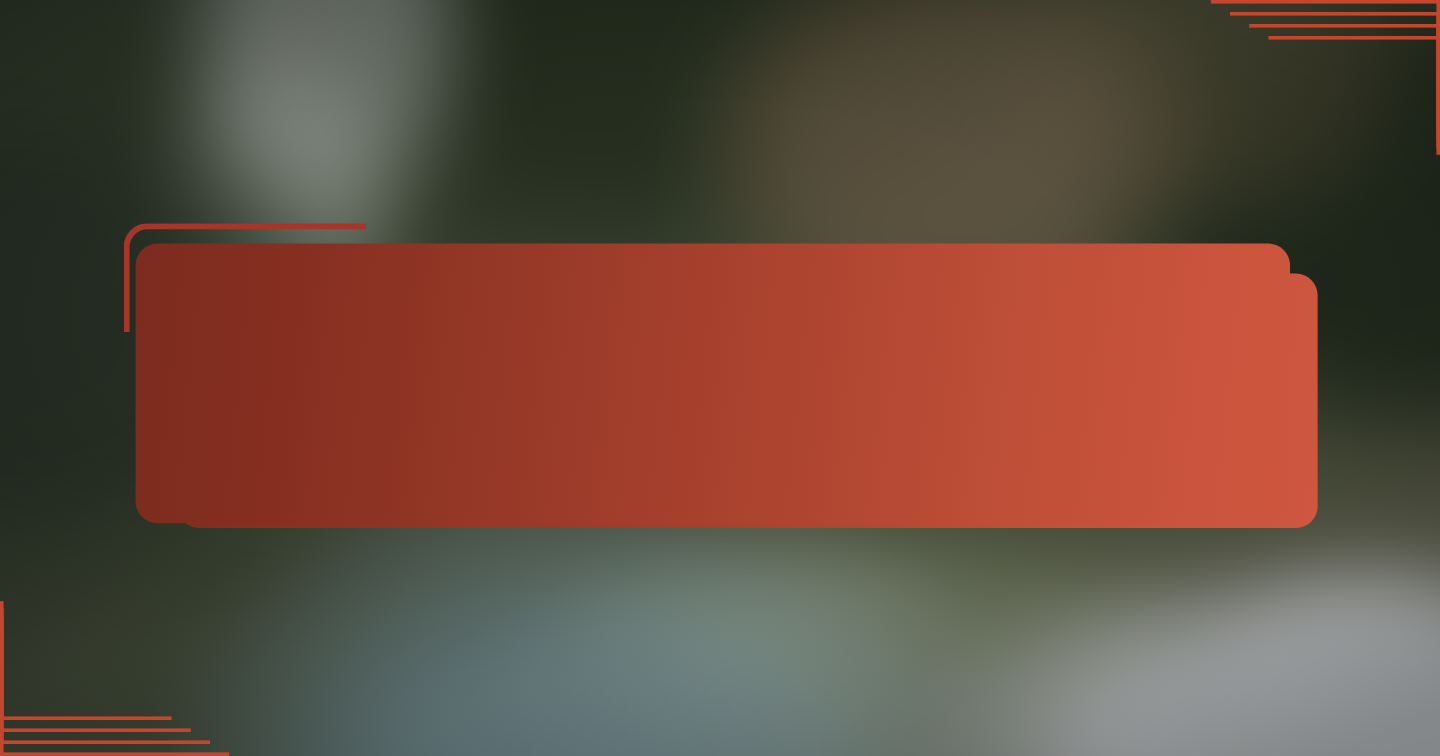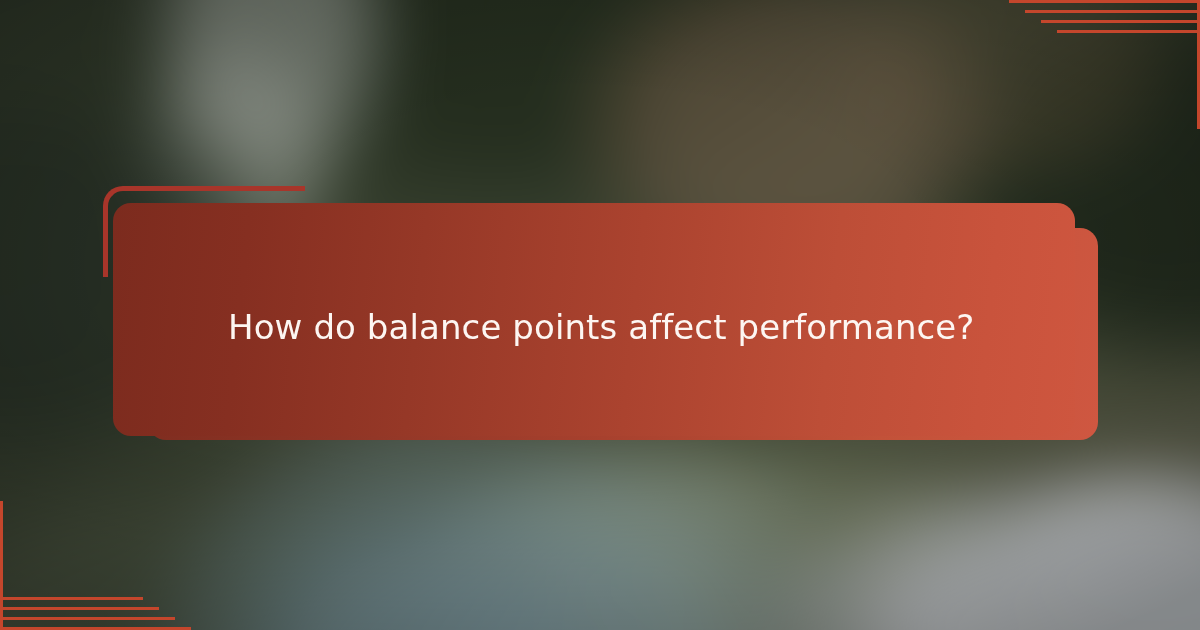--- a/index.html
+++ b/index.html
@@ -133,15 +133,14 @@
   <div class="corner corner-bl" style="left:0px; bottom:10px; width:172px; height:104px;"></div>
   <div class="corner corner-bl" style="left:0px; bottom:20px; width:156px; height:100px;"></div>
   <div class="corner corner-bl" style="left:0px; bottom:30px; width:140px; height:96px;"></div>
 
   <div class="card-back"></div>
   <div class="card-front"></div>
   <div class="card-main"></div>
 
   <div class="bracket"></div>
 
-  <div class="headline">How do balance points affect performance?</div>
 
 </div>
 
 </body></html>

